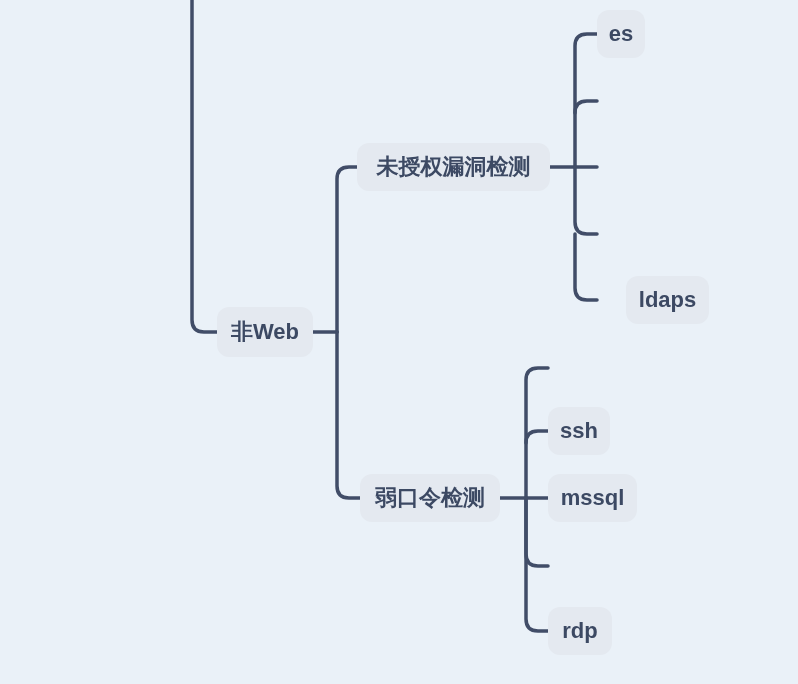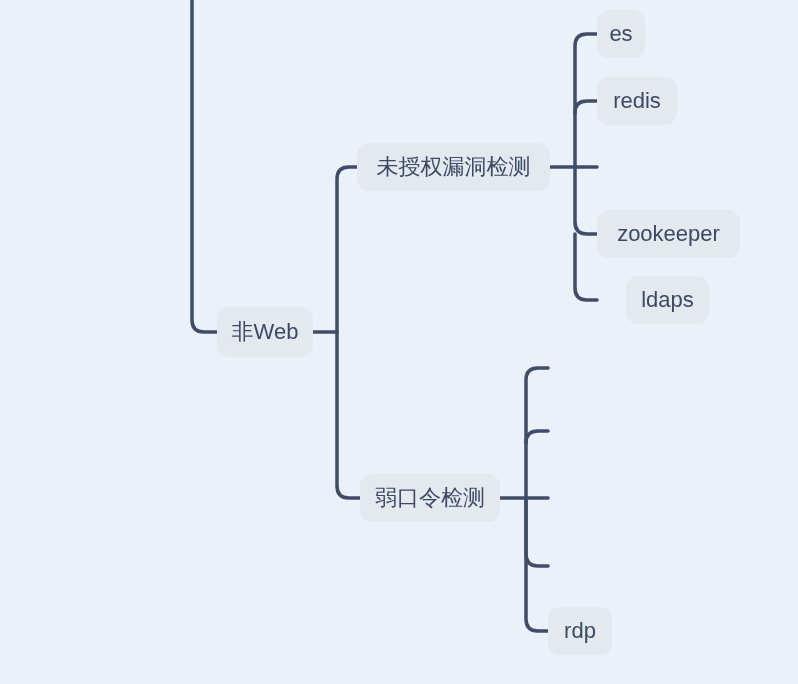--- a/index.html
+++ b/index.html
@@ -19,21 +19,21 @@
   }
   svg.links{position:absolute;left:0;top:0;width:798px;height:684px;}
   svg.links path{
     fill:none;stroke:var(--connector);stroke-width:3.5;
     stroke-linecap:round;stroke-linejoin:round;
   }
   .node{
     position:absolute;display:flex;align-items:center;justify-content:center;
     background:var(--node-bg);color:var(--node-text);
     border-radius:12px;font-size:22px;line-height:1;white-space:nowrap;
-    box-sizing:border-box;padding:0 6px;
+    box-sizing:border-box;padding:0 6px;font-weight:bold;
   }
 </style>
 </head>
 <body>
 
 <div class="canvas">
 
   <svg class="links" viewBox="0 0 798 684" aria-hidden="true">
     <path d="M 192 0 L 192 320 Q 192 332 204 332 L 217 332"></path>
     <path d="M 313 332 L 337 332"></path>
@@ -51,21 +51,21 @@
     <path d="M 526 443 Q 526 431 538 431 L 548 431"></path>
     <path d="M 526 498 L 526 554 Q 526 566 538 566 L 548 566"></path>
     <path d="M 526 498 L 526 619 Q 526 631 538 631 L 548 631"></path>
   </svg>
 
   <div class="node" style="left:357px;top:143px;width:193px;height:48px">未授权漏洞检测</div>
 
   <div class="node" style="left:217px;top:307px;width:96px;height:50px">非Web</div>
 
   <div class="node" style="left:597px;top:10px;width:48px;height:48px">es</div>
-  <div class="node" style="left:597px;top:77px;width:80px;height:48px">redis</div>
-  <div class="node" style="left:597px;top:210px;width:143px;height:48px">zookeeper</div>
   <div class="node" style="left:626px;top:276px;width:83px;height:48px">ldaps</div>
 
   <div class="node" style="left:360px;top:474px;width:140px;height:48px">弱口令检测</div>
 
+  <div class="node" style="left:548px;top:407px;width:62px;height:48px">ssh</div>
+  <div class="node" style="left:548px;top:474px;width:89px;height:48px">mssql</div>
   <div class="node" style="left:548px;top:607px;width:64px;height:48px">rdp</div>
 
 </div>
 
 </body></html>

